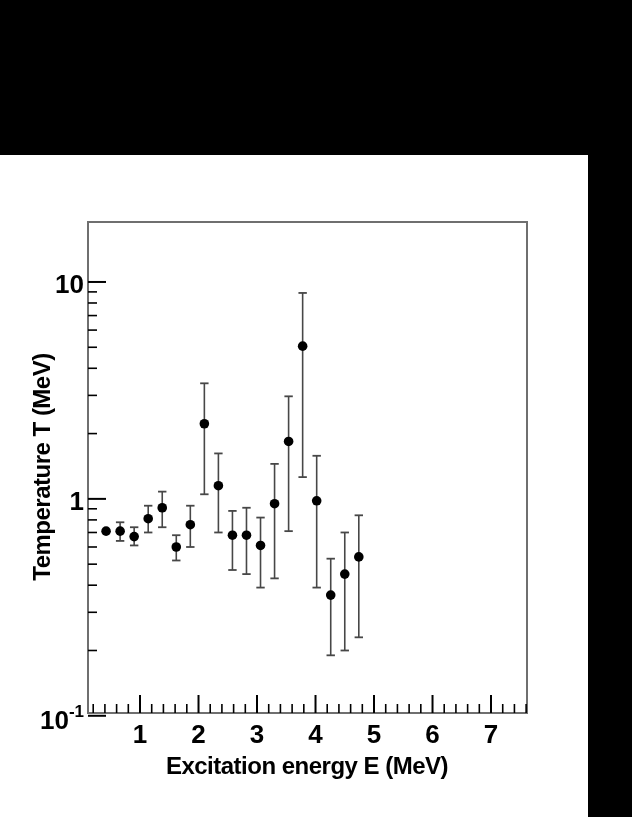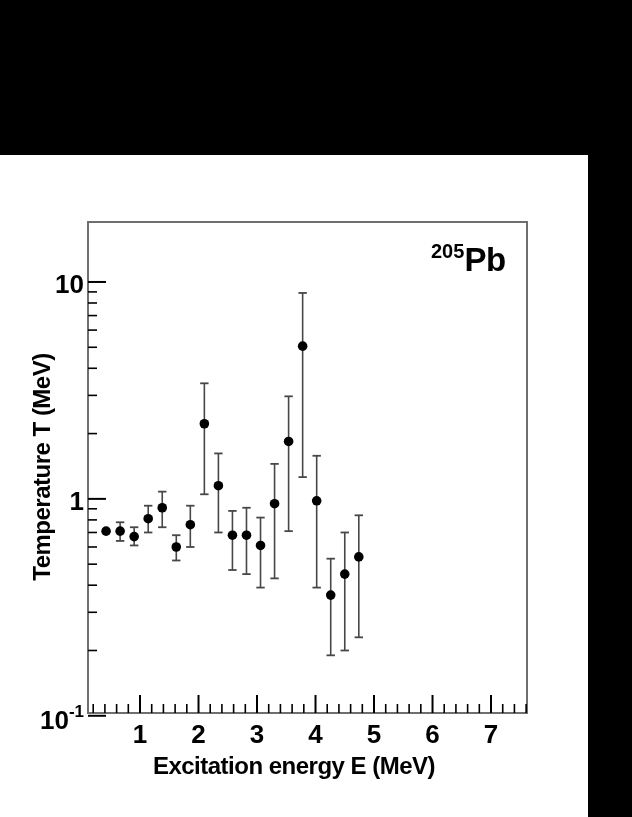--- a/index.html
+++ b/index.html
@@ -13,21 +13,21 @@
   #chart-svg{position:absolute;left:0;top:0;}
   .axis-title{
     position:absolute;font-weight:bold;color:#000;white-space:nowrap;
     font-size:24px;letter-spacing:-0.5px;
   }
   .y-title{
     left:42px;top:467px;
     transform:translate(-50%,-50%) rotate(-90deg);
   }
   .x-title{
-    left:294px;top:766px;
+    left:307px;top:766px;
     transform:translate(-50%,-50%);
     text-align:center;
   }
   .isotope{
     position:absolute;left:431px;top:240px;color:#000;font-weight:bold;white-space:nowrap;
   }
   .isotope .mass{font-size:20px;vertical-align:13px;}
   .isotope .sym{font-size:33px;letter-spacing:-0.5px;}
 </style>
 </head>
@@ -222,14 +222,13 @@
           <line x1="354.6063699360341" y1="637.3225702229062" x2="363.0063699360341" y2="637.3225702229062" stroke="#474747" stroke-width="1.8"></line>
           <circle cx="358.8063699360341" cy="556.9218844204897" r="4.8" fill="#000000"></circle>
         </g>
       </g>
     </svg>
 
   <div class="axis-title y-title">Temperature T (MeV)</div>
 
   <div class="axis-title x-title">Excitation energy E (MeV)</div>
 
-  <div class="isotope"><span class="mass">205</span><span class="sym">Pb</span></div>
 </div>
 
 </body></html>

